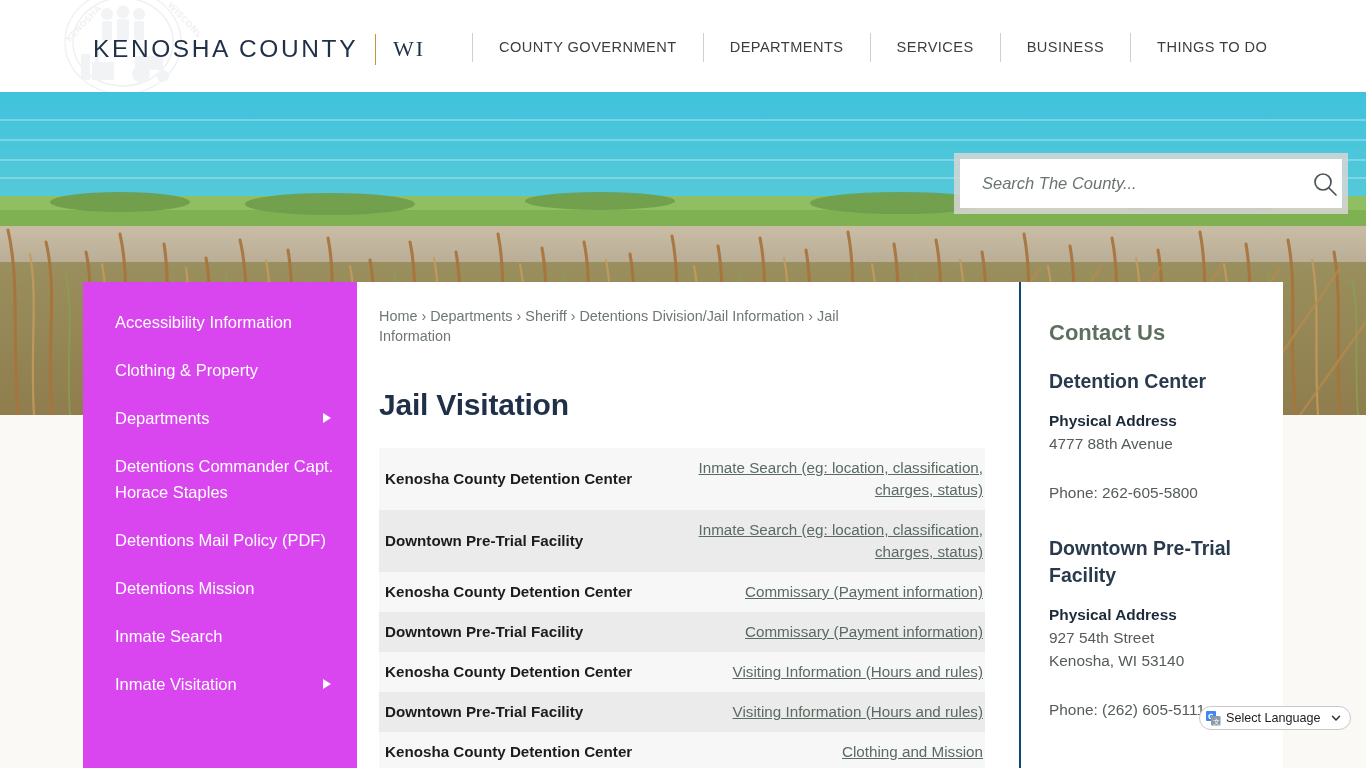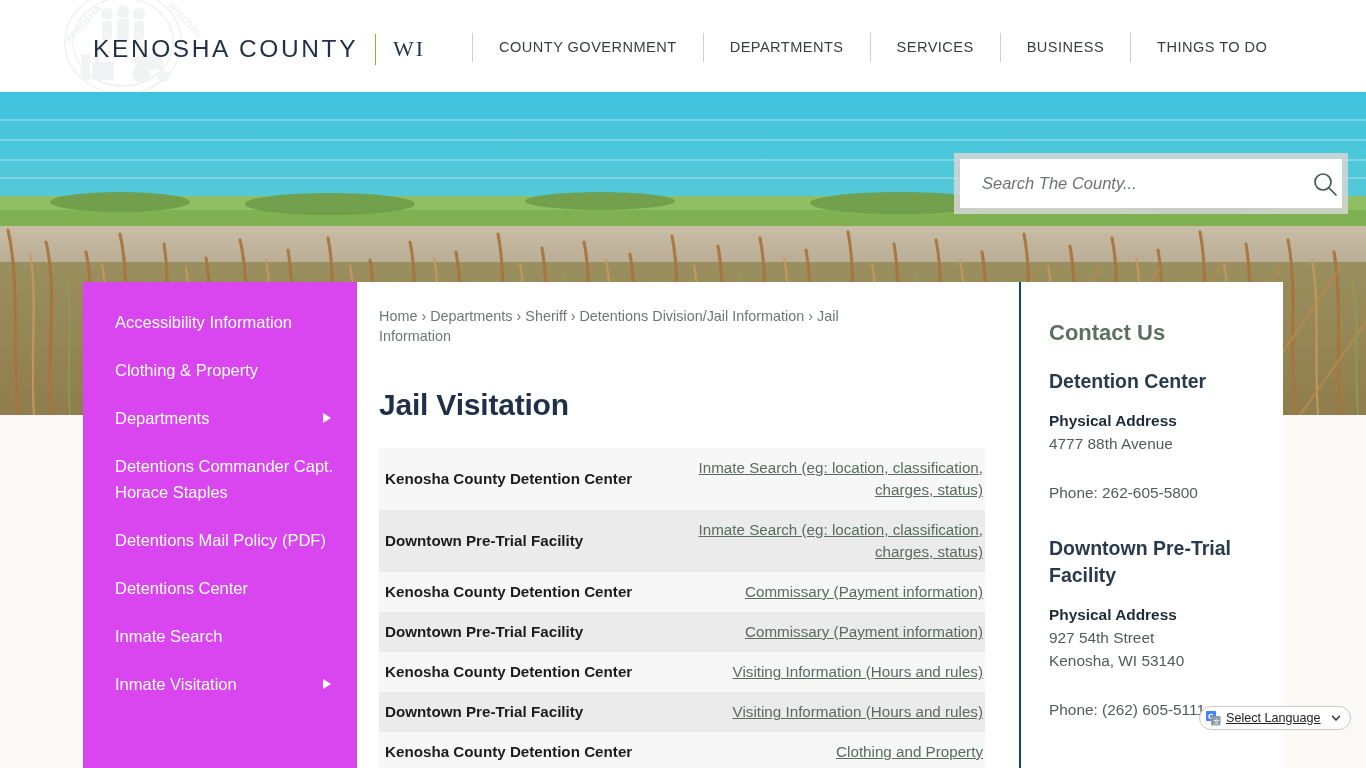--- a/index.html
+++ b/index.html
@@ -179,21 +179,21 @@
     position: absolute; left: 1199px; top: 706px;
     width: 152px; height: 24px;
     background: #ffffff;
     border: 1px solid #c9c9c9;
     border-radius: 12px;
     display: flex; align-items: center;
     padding: 0 8px 0 6px;
     cursor: pointer;
   }
   .g-icon { width: 15px; height: 15px; flex: 0 0 15px; margin-right: 5px; }
-  .g-label { flex: 1; font-size: 12.6px; color: #222; text-decoration: underline; }
+  .g-label { flex: 1; font-size: 12.6px; color: #222; }
   .g-chev { flex: 0 0 12px; width: 12px; height: 12px; }
 </style>
 </head>
 <body>
 
 <div class="header">
 
   <svg class="seal" viewBox="0 0 152 108">
     <g stroke="#c9ced6" fill="none" stroke-width="1.4">
       <ellipse cx="76" cy="50" rx="58" ry="52"></ellipse>
@@ -386,21 +386,21 @@
       <span class="side-label">Departments</span>
       <span class="side-arrow"></span>
     </div>
     <div class="side-item">
       <span class="side-label">Detentions Commander Capt. Horace Staples</span>
     </div>
     <div class="side-item">
       <span class="side-label">Detentions Mail Policy (PDF)</span>
     </div>
     <div class="side-item">
-      <span class="side-label">Detentions Center</span>
+      <span class="side-label">Detentions Mission</span>
     </div>
     <div class="side-item">
       <span class="side-label">Inmate Search</span>
     </div>
     <div class="side-item">
       <span class="side-label">Inmate Visitation</span>
       <span class="side-arrow"></span>
     </div>
   </nav>
 
@@ -428,21 +428,21 @@
       <div class="trow odd">
         <span class="tfac">Kenosha County Detention Center</span>
         <a class="tlink">Visiting Information (Hours and rules)</a>
       </div>
       <div class="trow even">
         <span class="tfac">Downtown Pre-Trial Facility</span>
         <a class="tlink">Visiting Information (Hours and rules)</a>
       </div>
       <div class="trow odd">
         <span class="tfac">Kenosha County Detention Center</span>
-        <a class="tlink">Clothing and Property</a>
+        <a class="tlink">Clothing and Mission</a>
       </div>
 
     </div>
   </main>
 
   <aside class="contact">
     <h2>Contact Us</h2>
 
     <div>
       <h3>Detention Center</h3>

